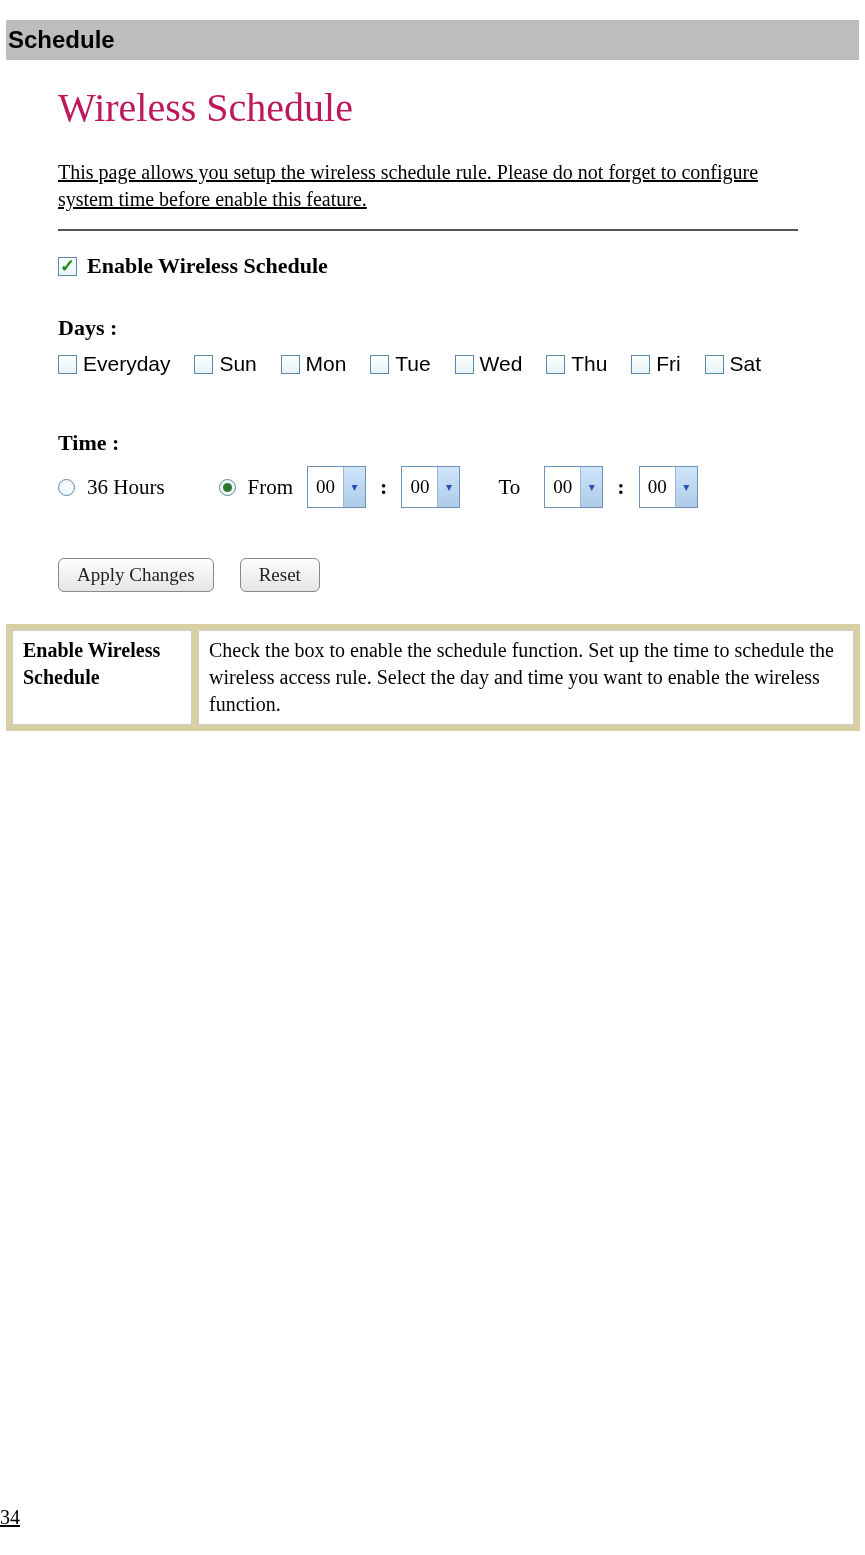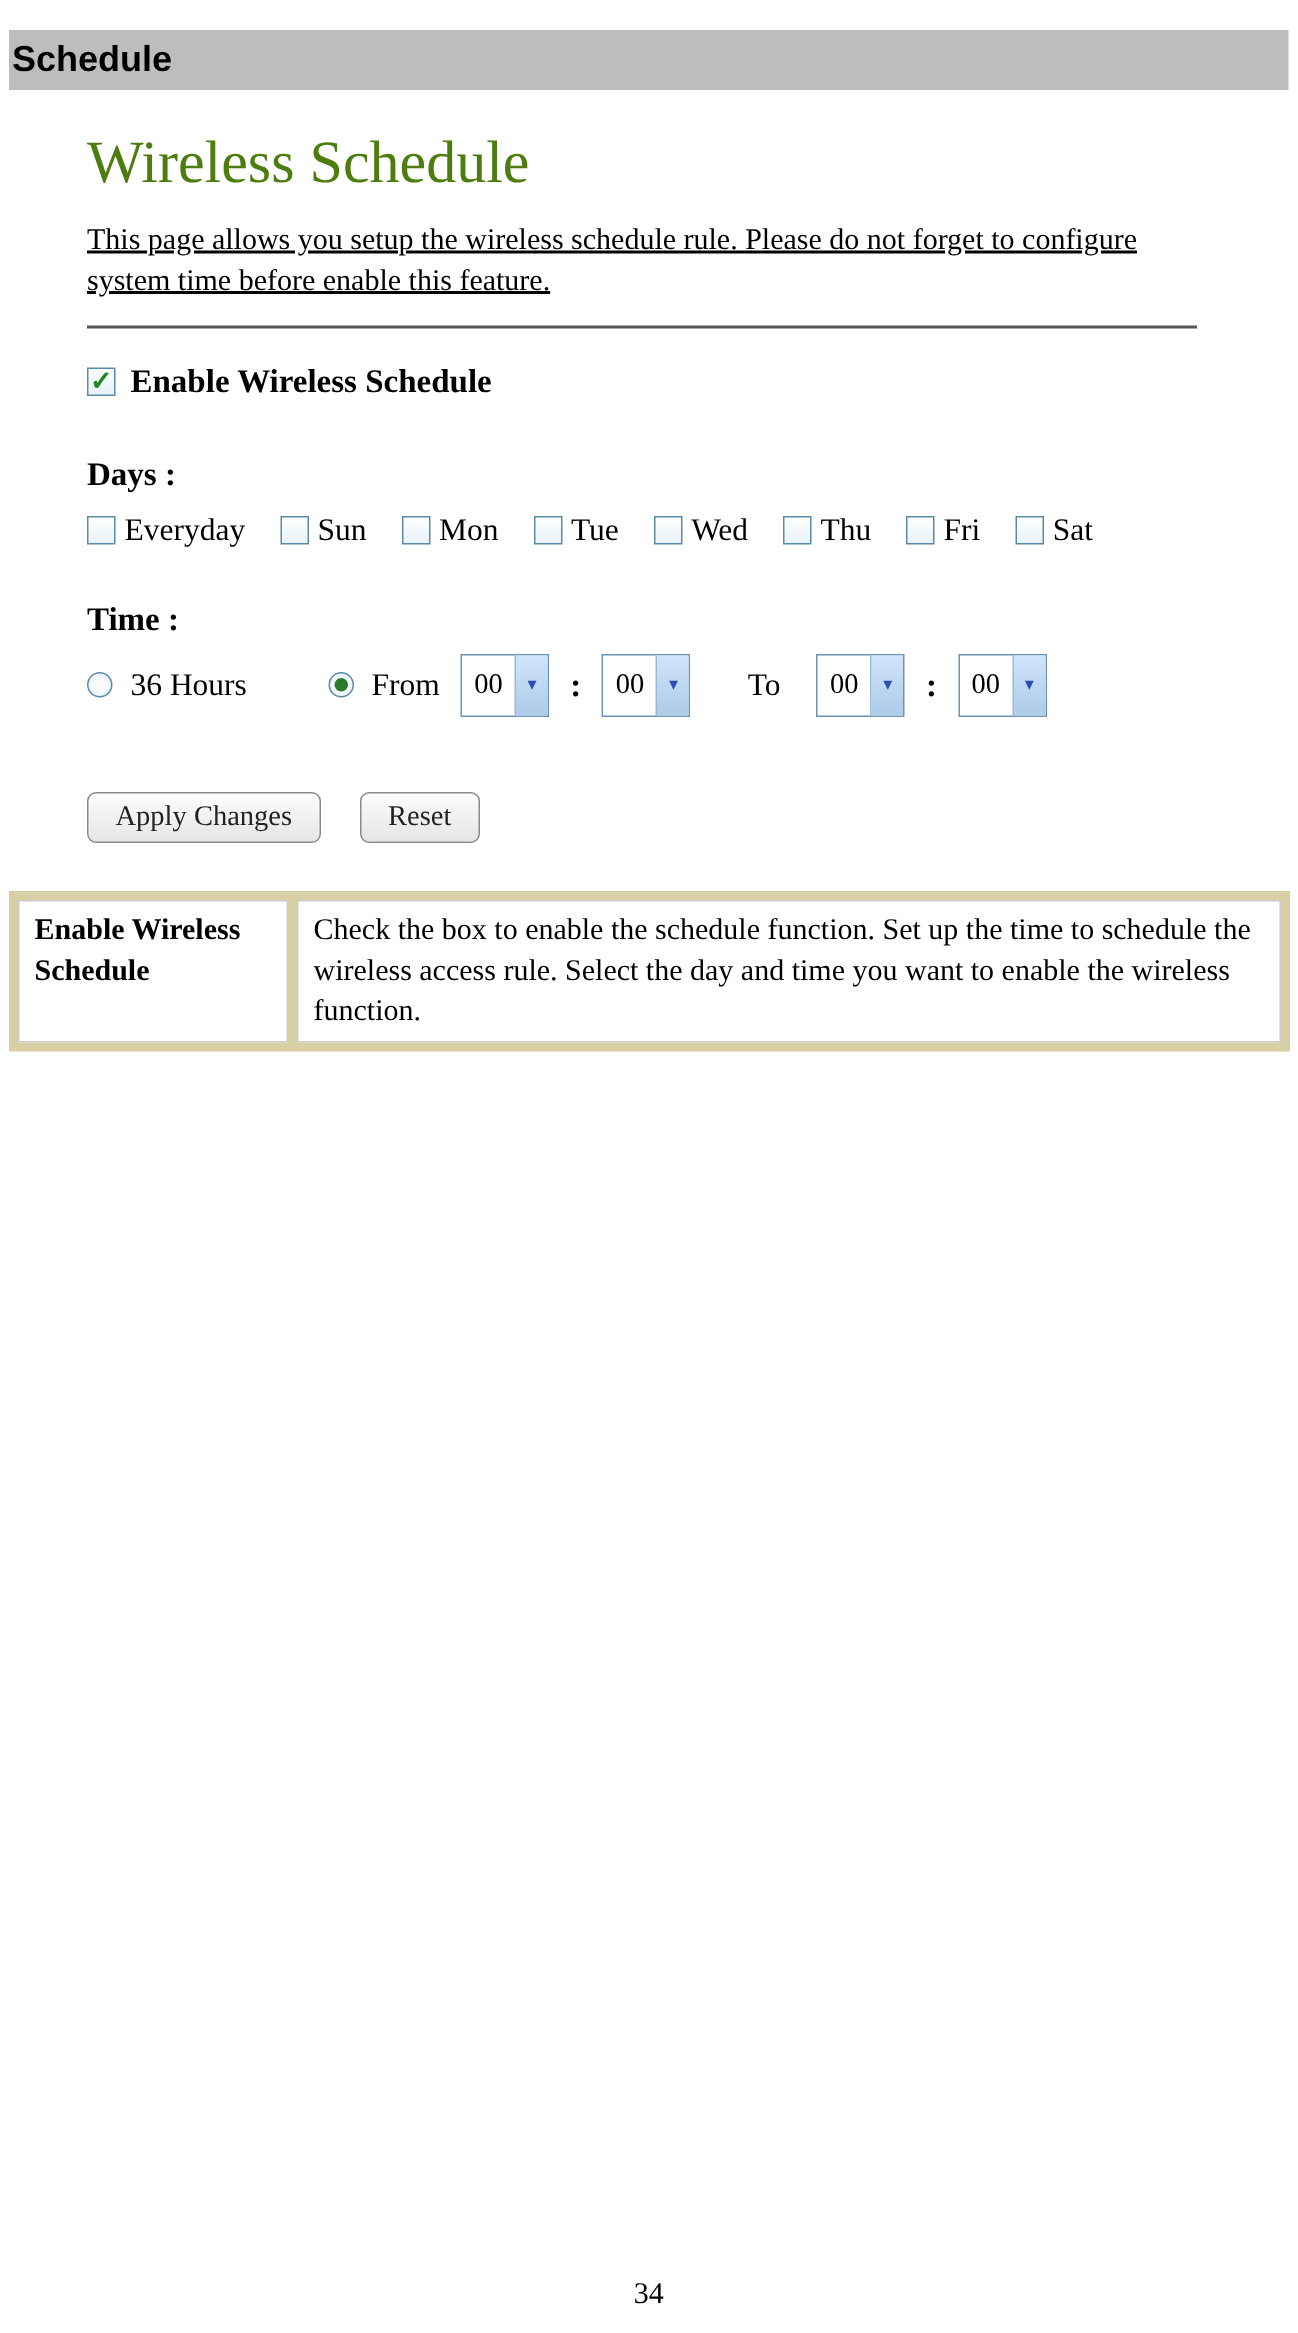--- a/index.html
+++ b/index.html
@@ -1,51 +1,51 @@
 <!DOCTYPE html>
 <html><head>
   <meta charset="utf-8">
   <style>
     * { box-sizing: border-box; margin: 0; padding: 0; }
     html, body { width: 865px; height: 1555px; background: #fff; font-family: "Times New Roman", Times, serif; color: #000; position: relative; }
     .page { padding: 20px 6px 0 6px; }
     .chapter-header { text-align: right; font-family: Arial, Helvetica, sans-serif; font-size: 16px; padding-right: 0; margin-bottom: 40px; }
     .section-banner { background: #bdbdbd; font-family: Verdana, Arial, sans-serif; font-weight: 700; font-size: 24px; padding: 6px 4px 6px 2px; margin-bottom: 4px; }
     .screenshot-area { background: #fff; padding: 10px 10px 10px 52px; margin-bottom: 22px; }
-    .ws-title { color: #4d7c0f; font-family: "Times New Roman", serif; font-size: 40px; font-weight: 400; margin: 10px 0 16px 0; }
+    .ws-title { color: #be185d; font-family: "Times New Roman", serif; font-size: 40px; font-weight: 400; margin: 10px 0 28px 0; }
     .ws-intro { font-family: "Times New Roman", serif; font-size: 20px; line-height: 1.35; margin-bottom: 16px; max-width: 760px; text-decoration: underline; }
     .hr { border: none; border-top: 2px solid #555; margin: 0 0 22px 0; max-width: 740px; }
 
     .chk { display: inline-block; width: 19px; height: 19px; border: 1px solid #5b8aa6; background: linear-gradient(#fdfefe,#e8f3f7); vertical-align: middle; position: relative; margin-right: 6px; }
     .chk.checked::after { content: "✓"; position: absolute; top: -3px; left: 1px; font-size: 18px; color: #1d8a1d; font-weight: bold; }
     .rad { display: inline-block; width: 17px; height: 17px; border: 1px solid #5b8aa6; border-radius: 50%; background: radial-gradient(#fff,#e6f1f6); vertical-align: middle; position: relative; margin-right: 6px; }
     .rad.checked::after { content: ""; position: absolute; top: 3px; left: 3px; width: 9px; height: 9px; border-radius: 50%; background: #2b7a2b; }
 
     .enable-row { margin-bottom: 36px; }
     .label-bold { font-family: "Times New Roman", serif; font-weight: 700; font-size: 22px; vertical-align: middle; }
     .group-label { font-family: "Times New Roman", serif; font-weight: 700; font-size: 22px; margin-bottom: 10px; }
-    .days-row { font-family: Liberation Serif, serif; font-size: 21px; margin-bottom: 34px; }
+    .days-row { font-family: Liberation Sans, sans-serif; font-size: 21px; margin-bottom: 54px; }
     .days-row .chk { margin-left: 12px; }
     .days-row .chk:first-child { margin-left: 0; }
     .day-lbl { vertical-align: middle; margin-right: 6px; }
 
     .time-row { font-family: "Times New Roman", serif; font-size: 21px; display: flex; align-items: center; gap: 14px; flex-wrap: wrap; margin-bottom: 50px; }
     .sel { display: inline-flex; align-items: center; border: 1px solid #6f93b6; height: 42px; background: #fff; }
     .sel-val { padding: 0 8px; font-size: 19px; }
     .sel-btn { width: 22px; height: 100%; background: linear-gradient(#cfe5fb,#aecbe8); border-left: 1px solid #9bb8d6; display: flex; align-items: center; justify-content: center; color: #2a4fb0; font-size: 12px; }
     .colon { font-size: 22px; font-weight: 700; }
 
     .btn-row { display: flex; gap: 26px; }
     .btn { border: 1px solid #888; border-radius: 6px; background: linear-gradient(#fdfdfd,#e5e5e5); padding: 5px 18px; font-family: "Times New Roman", serif; font-size: 19px; color: #222; cursor: default; }
 
     .desc-table { border-collapse: separate; border-spacing: 6px; width: 854px; margin: 0 auto; background: #d9cfa4; }
     .desc-table td { background: #fff; border: 1px solid #ccc; padding: 6px 10px; vertical-align: top; font-family: "Times New Roman", serif; font-size: 20px; line-height: 1.35; }
     .desc-table td.term { width: 180px; font-weight: 700; }
 
-    .page-number { position: absolute; bottom: 14px; width: 100%; text-align: center; font-family: "Times New Roman", serif; font-size: 20px; }
+    .page-number { position: absolute; bottom: 26px; width: 100%; text-align: left; font-family: "Times New Roman", serif; font-size: 20px; text-decoration: underline; }
   </style>
 </head>
 <body>
 
 <div class="page">
 
   <div class="section-banner">Schedule</div>
 
   <div class="screenshot-area">
     <div class="ws-title">Wireless Schedule</div>

